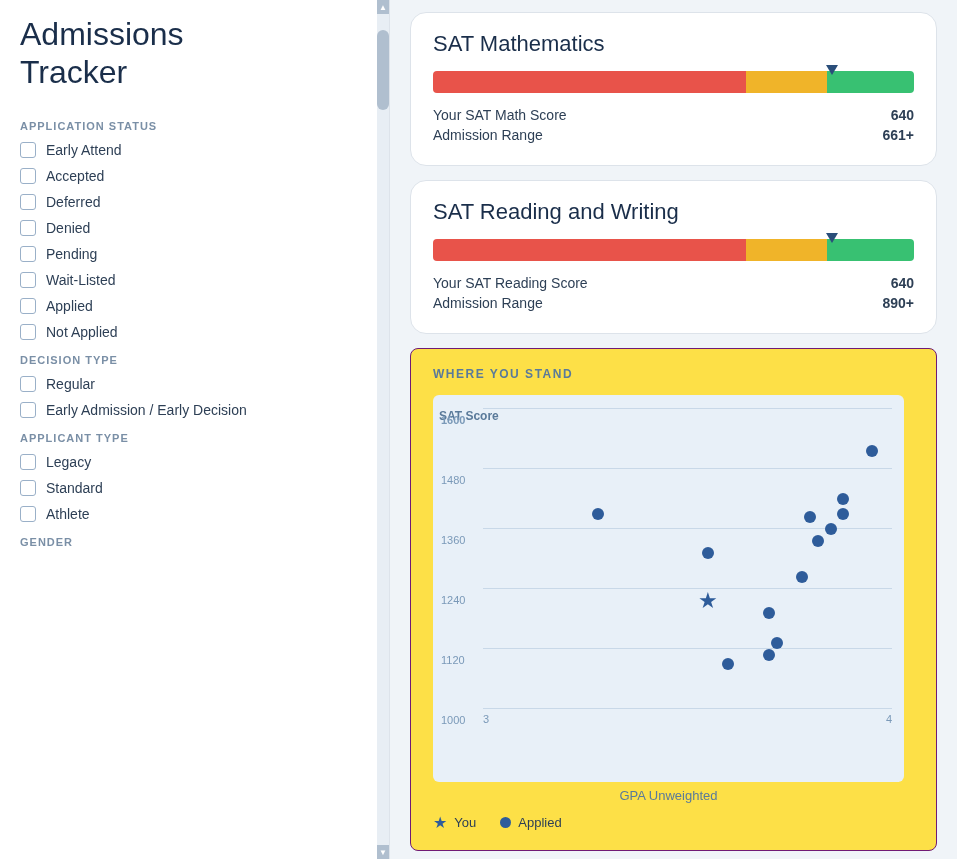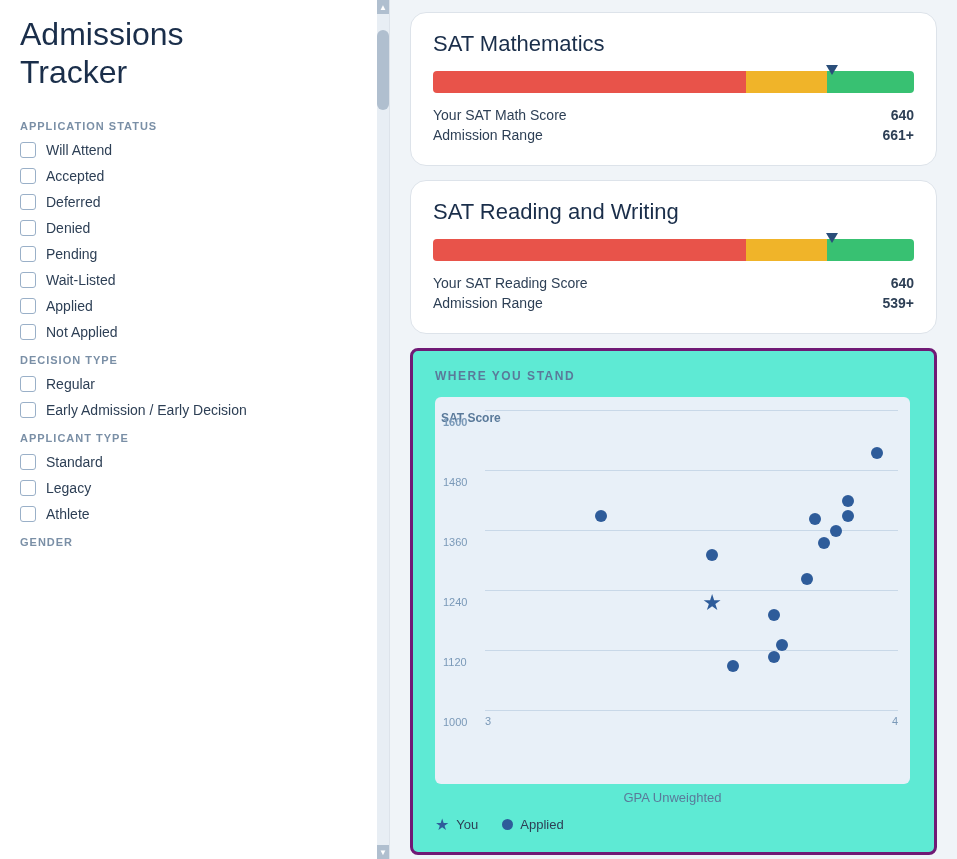--- a/index.html
+++ b/index.html
@@ -173,24 +173,24 @@
       margin-bottom: 4px;
       gap: 47px;
     }
     .score-value {
       font-weight: 600;
       color: #2d3f55;
     }
 
     
     .where-stand-card {
-      background: #5eead4;
+      background: #fde047;
       border-radius: 8px;
-      padding: 18px 24px 14px 22px;
-      border: 3px solid #701a75;
+      padding: 18px 32px 14px 22px;
+      border: 1px solid #701a75;
     }
     .where-stand-title {
       font-size: 12px;
       font-weight: 700;
       color: #5a7a9a;
       letter-spacing: 1.5px;
       margin-bottom: 14px;
     }
 
     
@@ -272,21 +272,21 @@
 </head>
 <body>
 
 <div class="sidebar">
   <div class="sidebar-inner">
     <div class="sidebar-title">Admissions<br>Tracker</div>
 
     <div class="section-label">APPLICATION STATUS</div>
     <div class="checkbox-item">
       <input type="checkbox" id="will-attend" style="">
-      <label for="will-attend">Will Attend</label>
+      <label for="will-attend">Early Attend</label>
     </div>
     <div class="checkbox-item">
       <input type="checkbox" id="accepted" style="">
       <label for="accepted">Accepted</label>
     </div>
     <div class="checkbox-item">
       <input type="checkbox" id="deferred" style="">
       <label for="deferred">Deferred</label>
     </div>
     <div class="checkbox-item">
@@ -317,26 +317,26 @@
       <label for="regular">Regular</label>
     </div>
     <div class="checkbox-item">
       <input type="checkbox" id="early-admission" style="">
       <label for="early-admission">Early Admission / Early Decision</label>
     </div>
 
     <div class="section-divider"></div>
     <div class="section-label">APPLICANT TYPE</div>
     <div class="checkbox-item">
+      <input type="checkbox" id="legacy" style="">
+      <label for="legacy">Legacy</label>
+    </div>
+    <div class="checkbox-item">
       <input type="checkbox" id="standard" style="">
       <label for="standard">Standard</label>
-    </div>
-    <div class="checkbox-item">
-      <input type="checkbox" id="legacy" style="">
-      <label for="legacy">Legacy</label>
     </div>
     <div class="checkbox-item">
       <input type="checkbox" id="athlete" style="">
       <label for="athlete">Athlete</label>
     </div>
 
     <div class="section-divider"></div>
     <div class="section-label">GENDER</div>
   </div>
 
@@ -378,21 +378,21 @@
         <div class="bar-green" style="width: 18%;"></div>
       </div>
       <div class="bar-marker" style="left: 83%;"></div>
     </div>
     <div class="score-row">
       <span>Your SAT Reading Score</span>
       <span class="score-value">640</span>
     </div>
     <div class="score-row">
       <span>Admission Range</span>
-      <span class="score-value">539+</span>
+      <span class="score-value">890+</span>
     </div>
   </div>
 
   <div class="where-stand-card">
     <div class="where-stand-title">WHERE YOU STAND</div>
     <div class="chart-area">
       <div class="chart-y-label">SAT Score</div>
       <div class="chart-grid" id="chartGrid">
 
         <div class="grid-line" style="bottom: 100%; font-weight: bold;">

